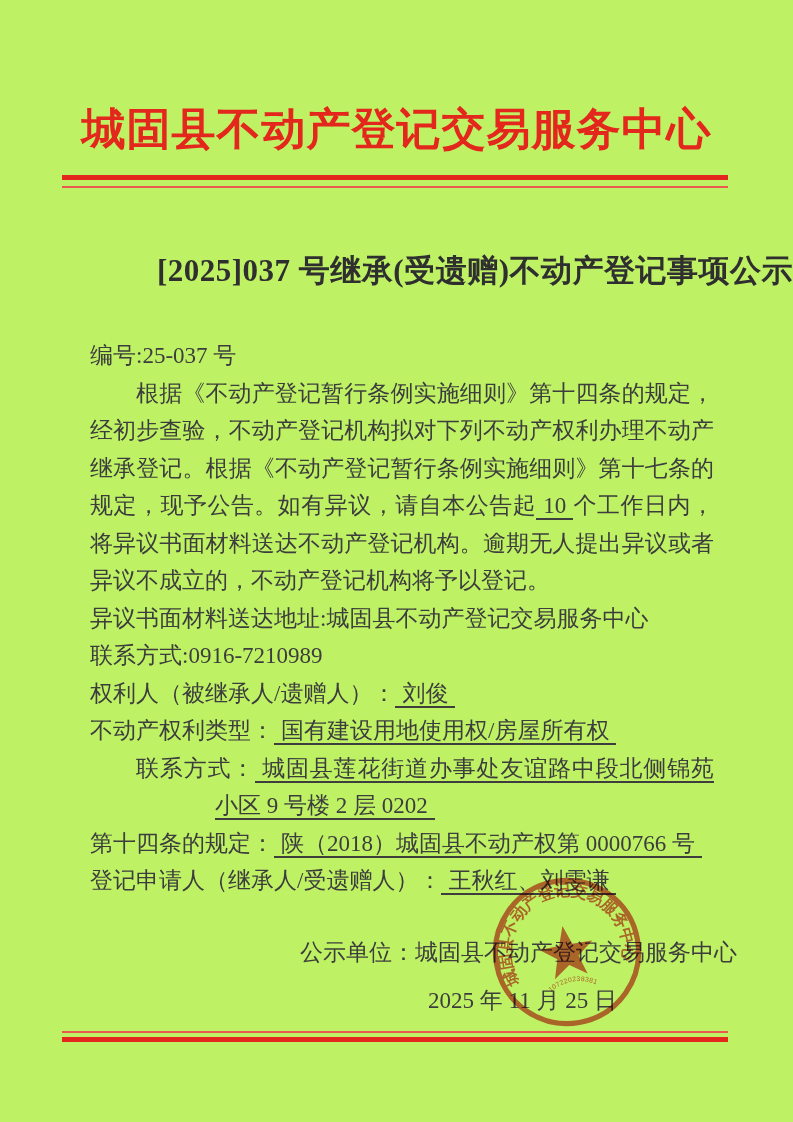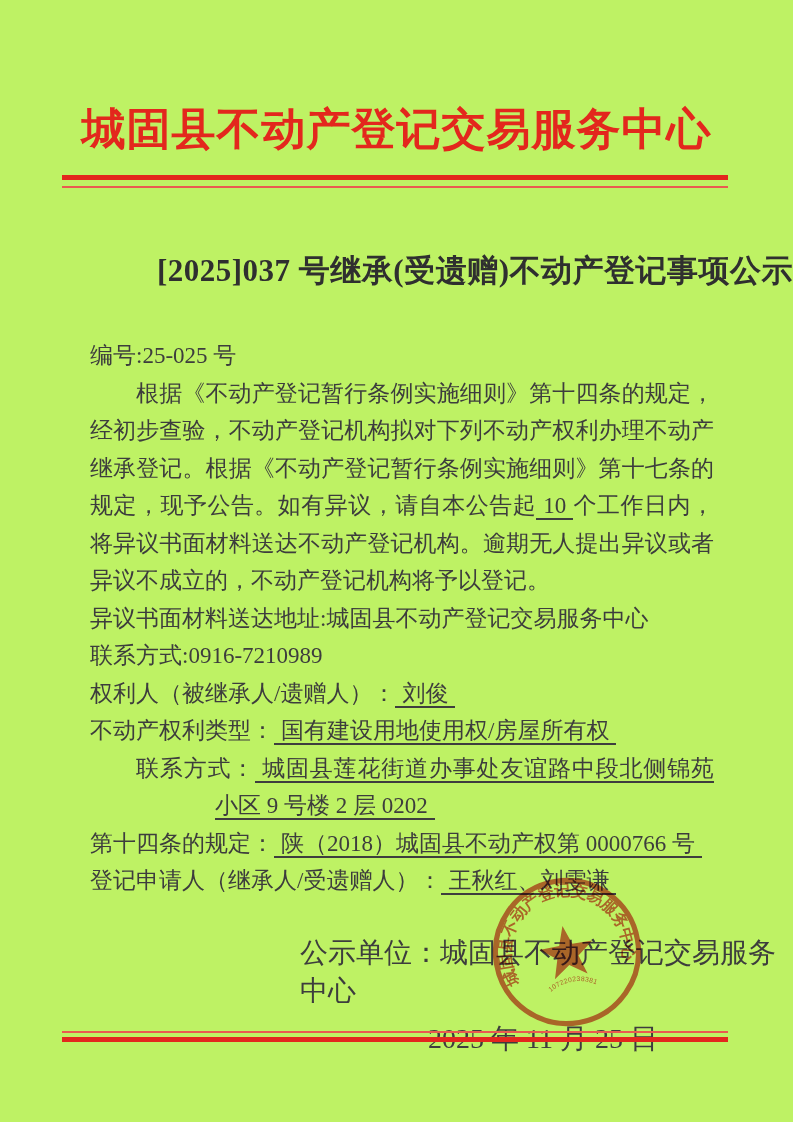--- a/index.html
+++ b/index.html
@@ -41,21 +41,21 @@
   .doc-number { text-align:left; }
   .para { text-indent:2em; }
   .field { padding-left:125px; text-indent:-125px; }
   .field.hang { text-indent:-79px; }
   .flabel { }
   .u { border-bottom:2px solid #3e3e3e; padding:0 7px; }
 
   
   .signature {
     position:absolute; left:300px; top:934px;
-    font-size:28px; line-height:38px; color:#3d3d3d;
+    font-size:23px; line-height:38px; color:#3d3d3d;
   }
   .sig-date { margin-left:128px; margin-top:10px; }
 
   
   .seal {
     position:absolute; left:487px; top:872px;
     width:160px; height:160px;
     opacity:0.82; mix-blend-mode:multiply;
   }
   .seal-ring { fill:none; stroke:#dd4a41; stroke-width:5.5px; }
@@ -75,21 +75,21 @@
   </div>
   <div class="rule-wrap">
     <div class="rule-thick"></div>
     <div class="rule-thin"></div>
   </div>
 
   <div class="doc-title">[2025]037 号继承(受遗赠)不动产登记事项公示</div>
 
   <div class="body-block">
 
-    <div class="doc-number">编号:25-025 号</div>
+    <div class="doc-number">编号:25-037 号</div>
 
     <div class="para"><span>根据《不动产登记暂行条例实施细则》第十四条的规定，经初步查验，不动产登记机构拟对下列不动产权利办理不动产继承登记。根据《不动产登记暂行条例实施细则》第十七条的规定，现予公告。如有异议，请自本公告起</span><span class="u">10</span><span>个工作日内，将异议书面材料送达不动产登记机构。逾期无人提出异议或者异议不成立的，不动产登记机构将予以登记。</span></div>
 
     <div class="field"><span class="flabel">异议书面材料送达地址:</span><span class="fvalue">城固县不动产登记交易服务中心</span></div>
 
     <div class="field"><span class="flabel">联系方式:</span><span class="fvalue">0916-7210989</span></div>
 
     <div class="field"><span class="flabel">权利人（被继承人/遗赠人）：</span><span class="fvalue u">刘俊</span></div>
 
     <div class="field"><span class="flabel">不动产权利类型：</span><span class="fvalue u">国有建设用地使用权/房屋所有权</span></div>

